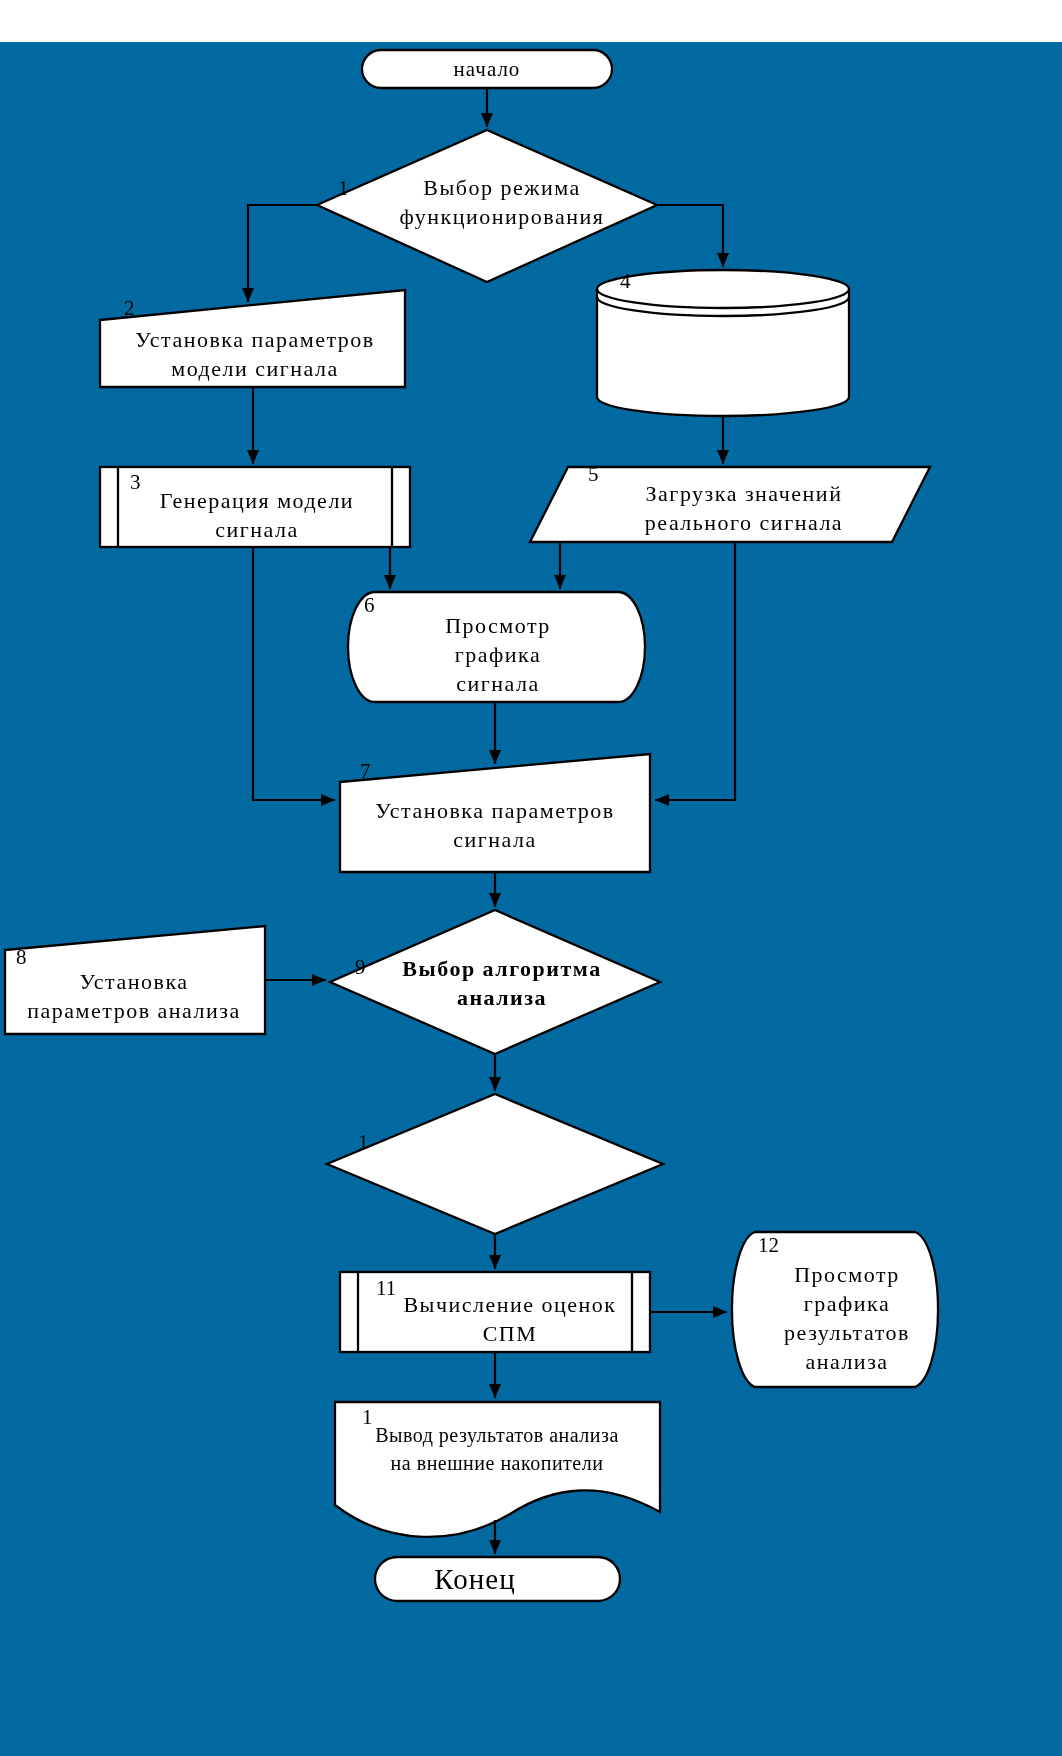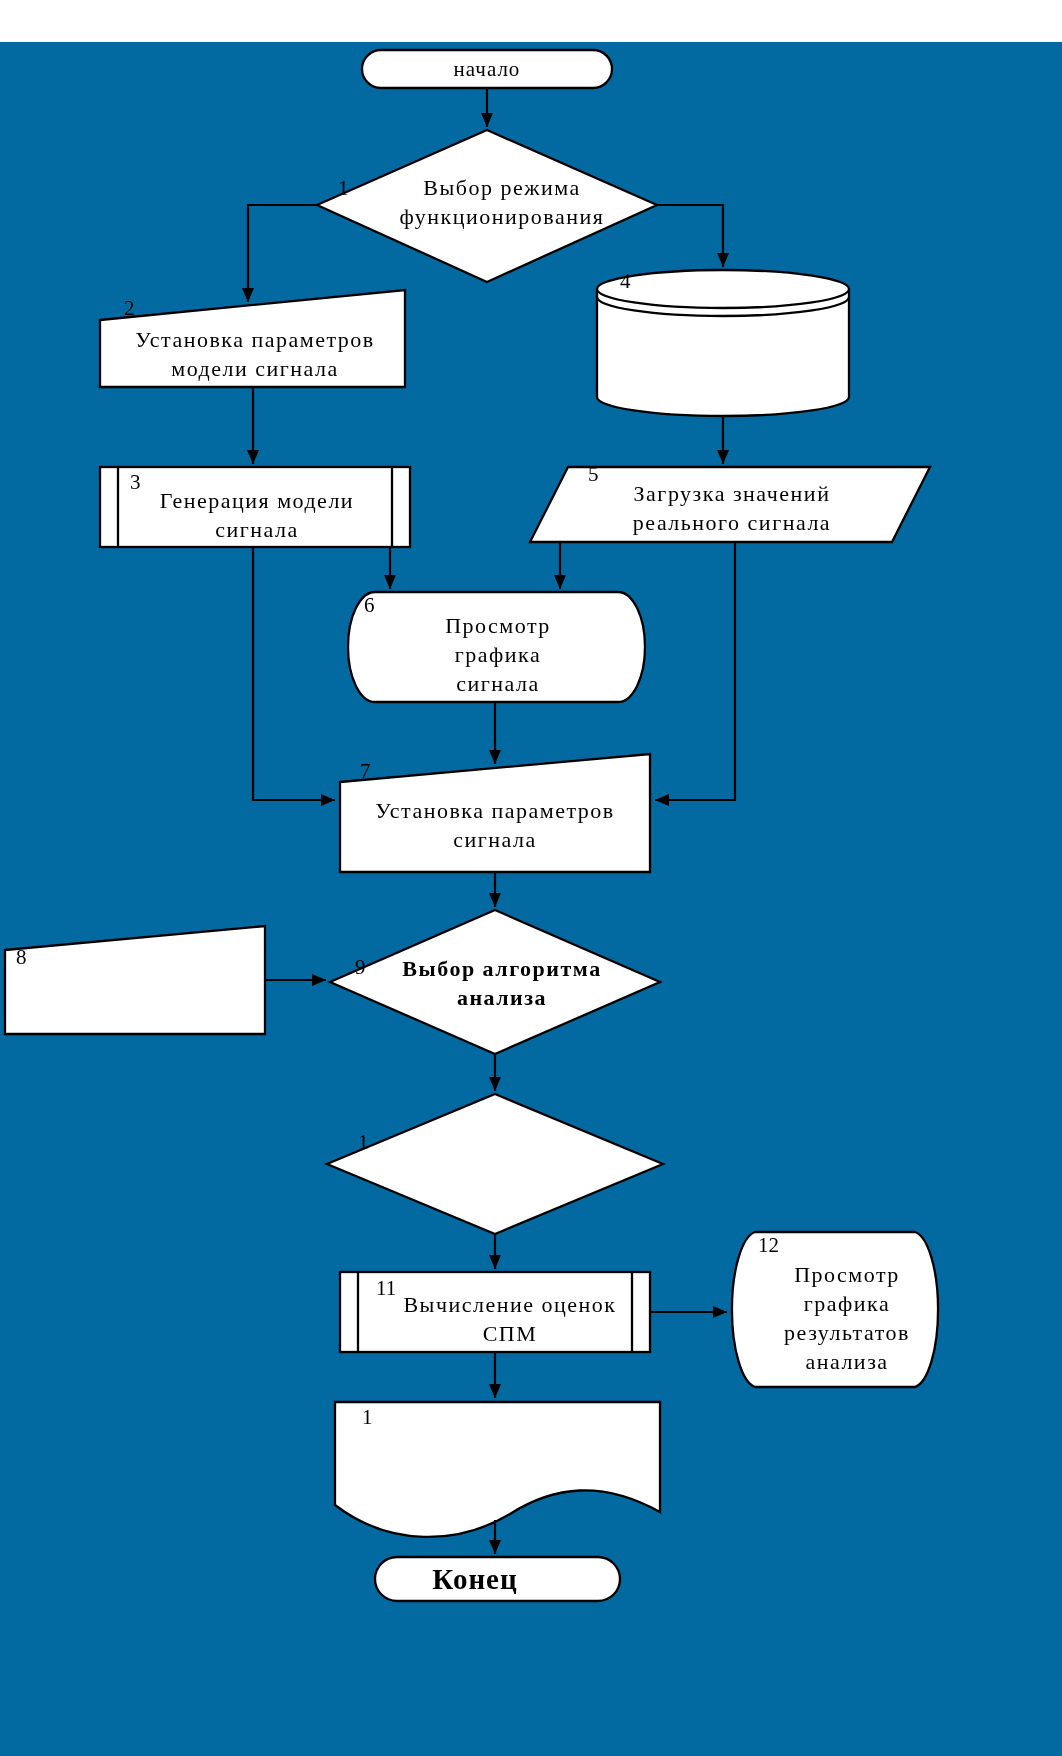--- a/index.html
+++ b/index.html
@@ -132,36 +132,40 @@
     </g>
   </svg>
 
   <div class="lbl pill" style="left:362px; top:8px;    width:250px;">начало</div>
   <div class="lbl" style="left:372px; top:131px;  width:260px;text-align:center;">Выбор режима
 функционирования</div>
   <div class="lbl" style="left:110px; top:283px;  width:290px;">Установка параметров
 модели сигнала</div>
   <div class="lbl" style="left:112px; top:444px;  width:290px;">Генерация модели
 сигнала</div>
-  <div class="lbl" style="left:560px; top:437px;  width:344px;text-align:center;">Загрузка значений
+  <div class="lbl" style="left:572px; top:437px;  width:344px;text-align:center;">Загрузка значений
 реального сигнала</div>
   <div class="lbl" style="left:390px; top:569px;  width:216px;">Просмотр
 графика
 сигнала</div>
   <div class="lbl" style="left:350px; top:754px;  width:290px;">Установка параметров
 сигнала</div>
+  <div class="lbl" style="left:10px;  top:925px;  width:248px;">Установка
+параметров анализа</div>
   <div class="lbl" style="left:372px; top:912px;  width:260px;font-weight:bold;">Выбор алгоритма
 анализа</div>
   <div class="lbl" style="left:380px; top:1248px; width:260px;">Вычисление оценок
 СПМ</div>
   <div class="lbl" style="left:766px; top:1218px; width:162px;">Просмотр
 графика
 результатов
 анализа</div>
-  <div class="lbl endcap" style="left:375px; top:1515px; width:200px;font-weight:bold;">Конец</div>
+  <div class="lbl small" style="left:339px; top:1379px; width:316px;">Вывод результатов анализа
+на внешние накопители</div>
+  <div class="lbl endcap" style="left:375px; top:1515px; width:200px;">Конец</div>
 
   <div class="num" style="left:338px; top:134px;">1</div>
   <div class="num" style="left:124px; top:254px;">2</div>
   <div class="num" style="left:130px; top:428px;">3</div>
   <div class="num" style="left:620px; top:227px;">4</div>
   <div class="num" style="left:588px; top:420px;">5</div>
   <div class="num" style="left:364px; top:551px;">6</div>
   <div class="num" style="left:360px; top:717px;">7</div>
   <div class="num" style="left:16px;  top:903px;">8</div>
   <div class="num" style="left:355px; top:913px;">9</div>

